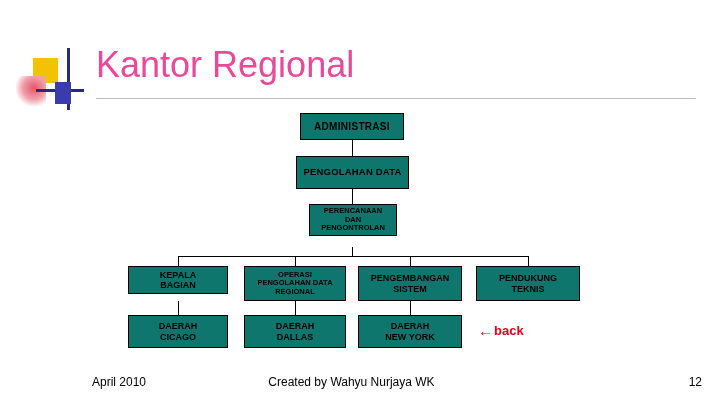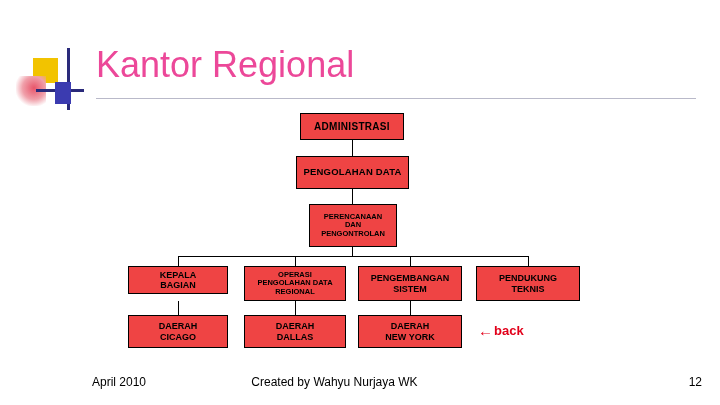--- a/index.html
+++ b/index.html
@@ -87,21 +87,21 @@
   
   .chart {
     position: absolute;
     left: 120px;
     top: 105px;
     width: 490px;
     height: 250px;
   }
   .node {
     position: absolute;
-    background: #ef4444;
+    background: #0f766e;
     border: 1px solid #000000;
     color: #000000;
     font-weight: bold;
     display: flex;
     align-items: center;
     justify-content: center;
     text-align: center;
     line-height: 1.12;
     box-sizing: border-box;
   }
@@ -134,21 +134,21 @@
   .footer {
     position: absolute;
     left: 0;
     top: 375px;
     width: 720px;
     height: 18px;
     color: #000000;
     font-size: 12px;
   }
   .footer .f-left   { position: absolute; left: 92px;  top: 0; }
-  .footer .f-center { position: absolute; left: 0; top: 0; width: 669px; text-align: center; }
+  .footer .f-center { position: absolute; left: 0; top: 0; width: 669px; text-align: center; padding-left: 17px; }
   .footer .f-right  { position: absolute; right: 18px; top: 0; }
 </style>
 </head>
 <body>
 
 <div class="logo">
   <div class="sq-yellow"></div>
   <div class="sq-red"></div>
   <div class="bar-h"></div>
   <div class="bar-v"></div>
@@ -175,21 +175,21 @@
   <div class="conn" style="left:290px; top:196px; width:1px; height:14px;"></div>
 
   <div class="node lvl1" style="left:180px; top:8px; width:104px; height:27px;">
     <span>ADMINISTRASI</span>
   </div>
 
   <div class="node lvl2" style="left:176px; top:51px; width:113px; height:33px;">
     <span>PENGOLAHAN DATA</span>
   </div>
 
-  <div class="node lvl3" style="left:189px; top:99px; width:88px; height:43px;">
+  <div class="node lvl3" style="left:189px; top:99px; width:88px; height:32px;">
     <span>PERENCANAAN
 DAN
 PENGONTROLAN</span>
   </div>
 
   <div class="node lvl4" style="left:8px; top:161px; width:100px; height:28px;">
     <span>KEPALA
 BAGIAN</span>
   </div>
   <div class="node lvl3" style="left:124px; top:161px; width:102px; height:35px;">

